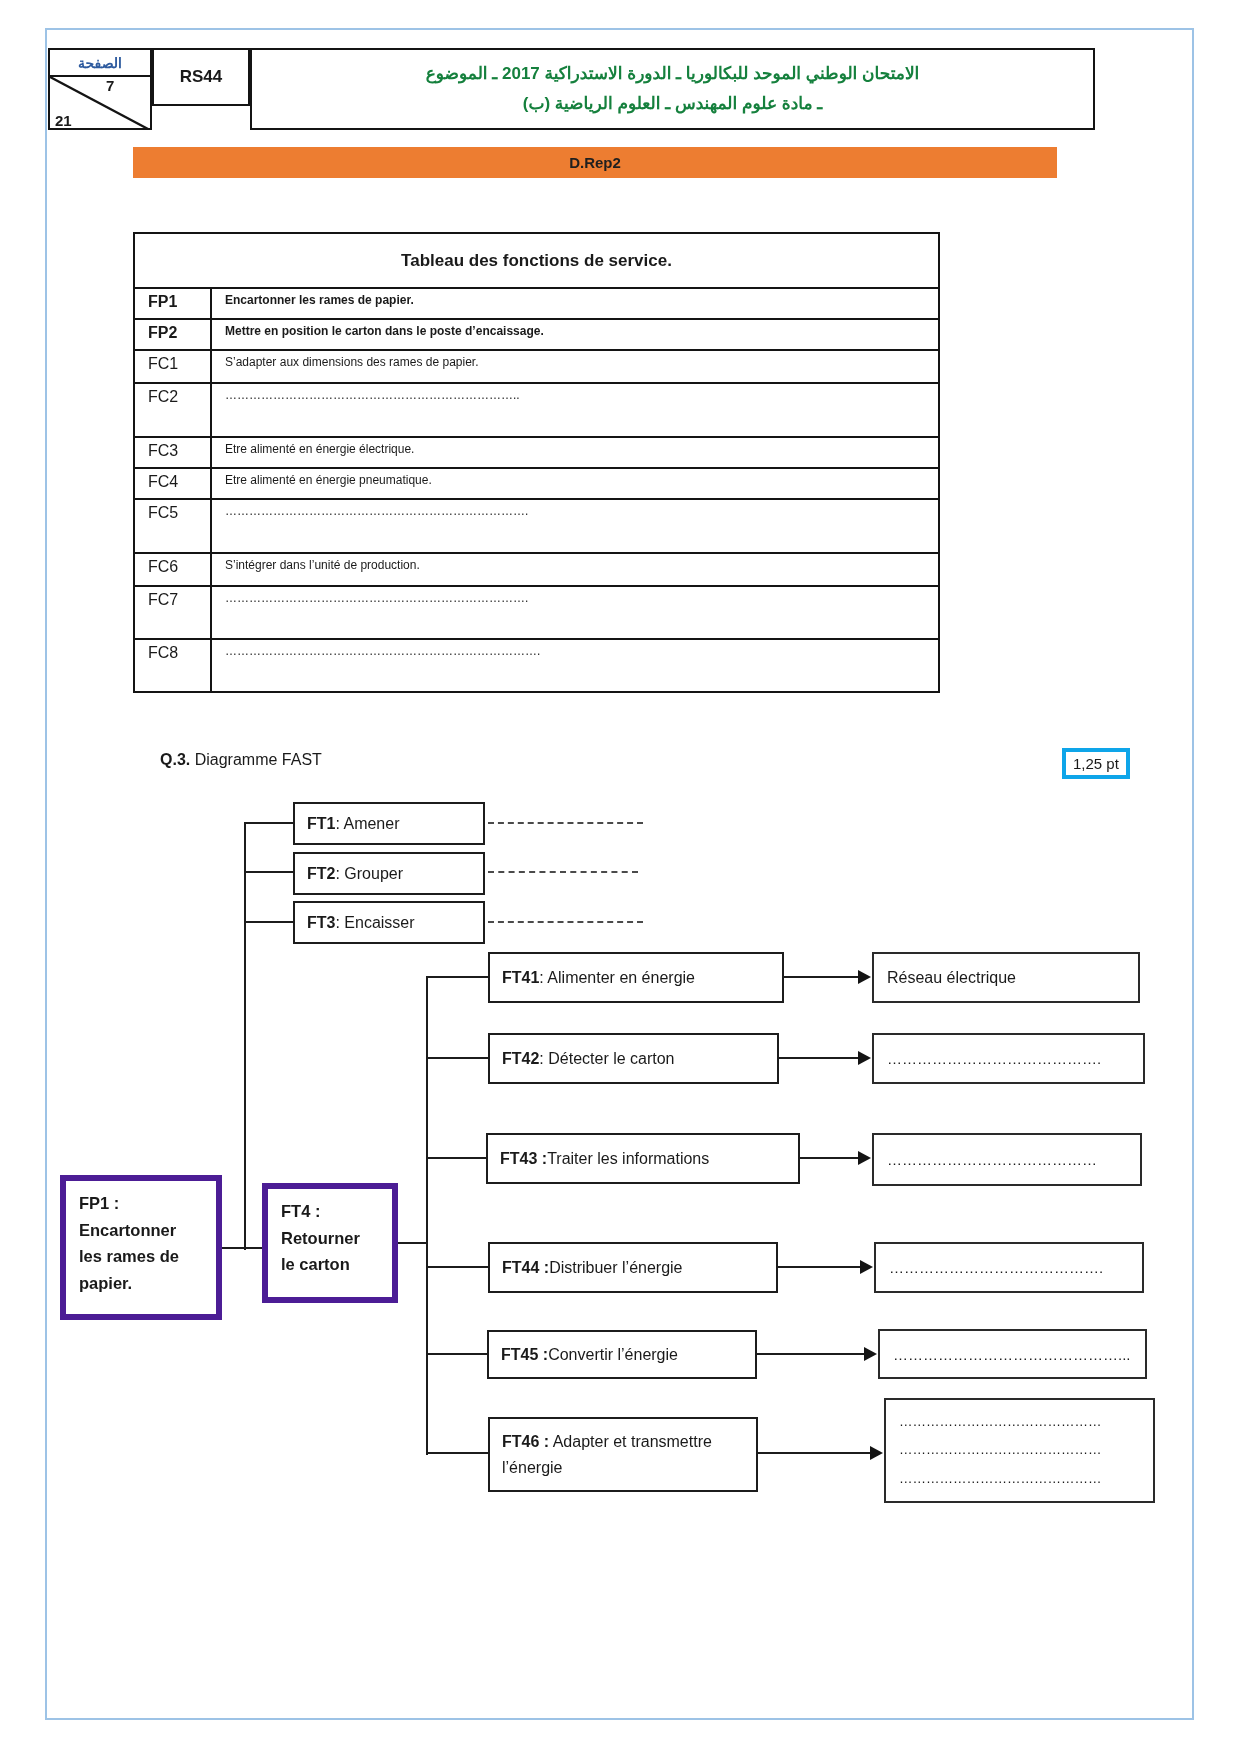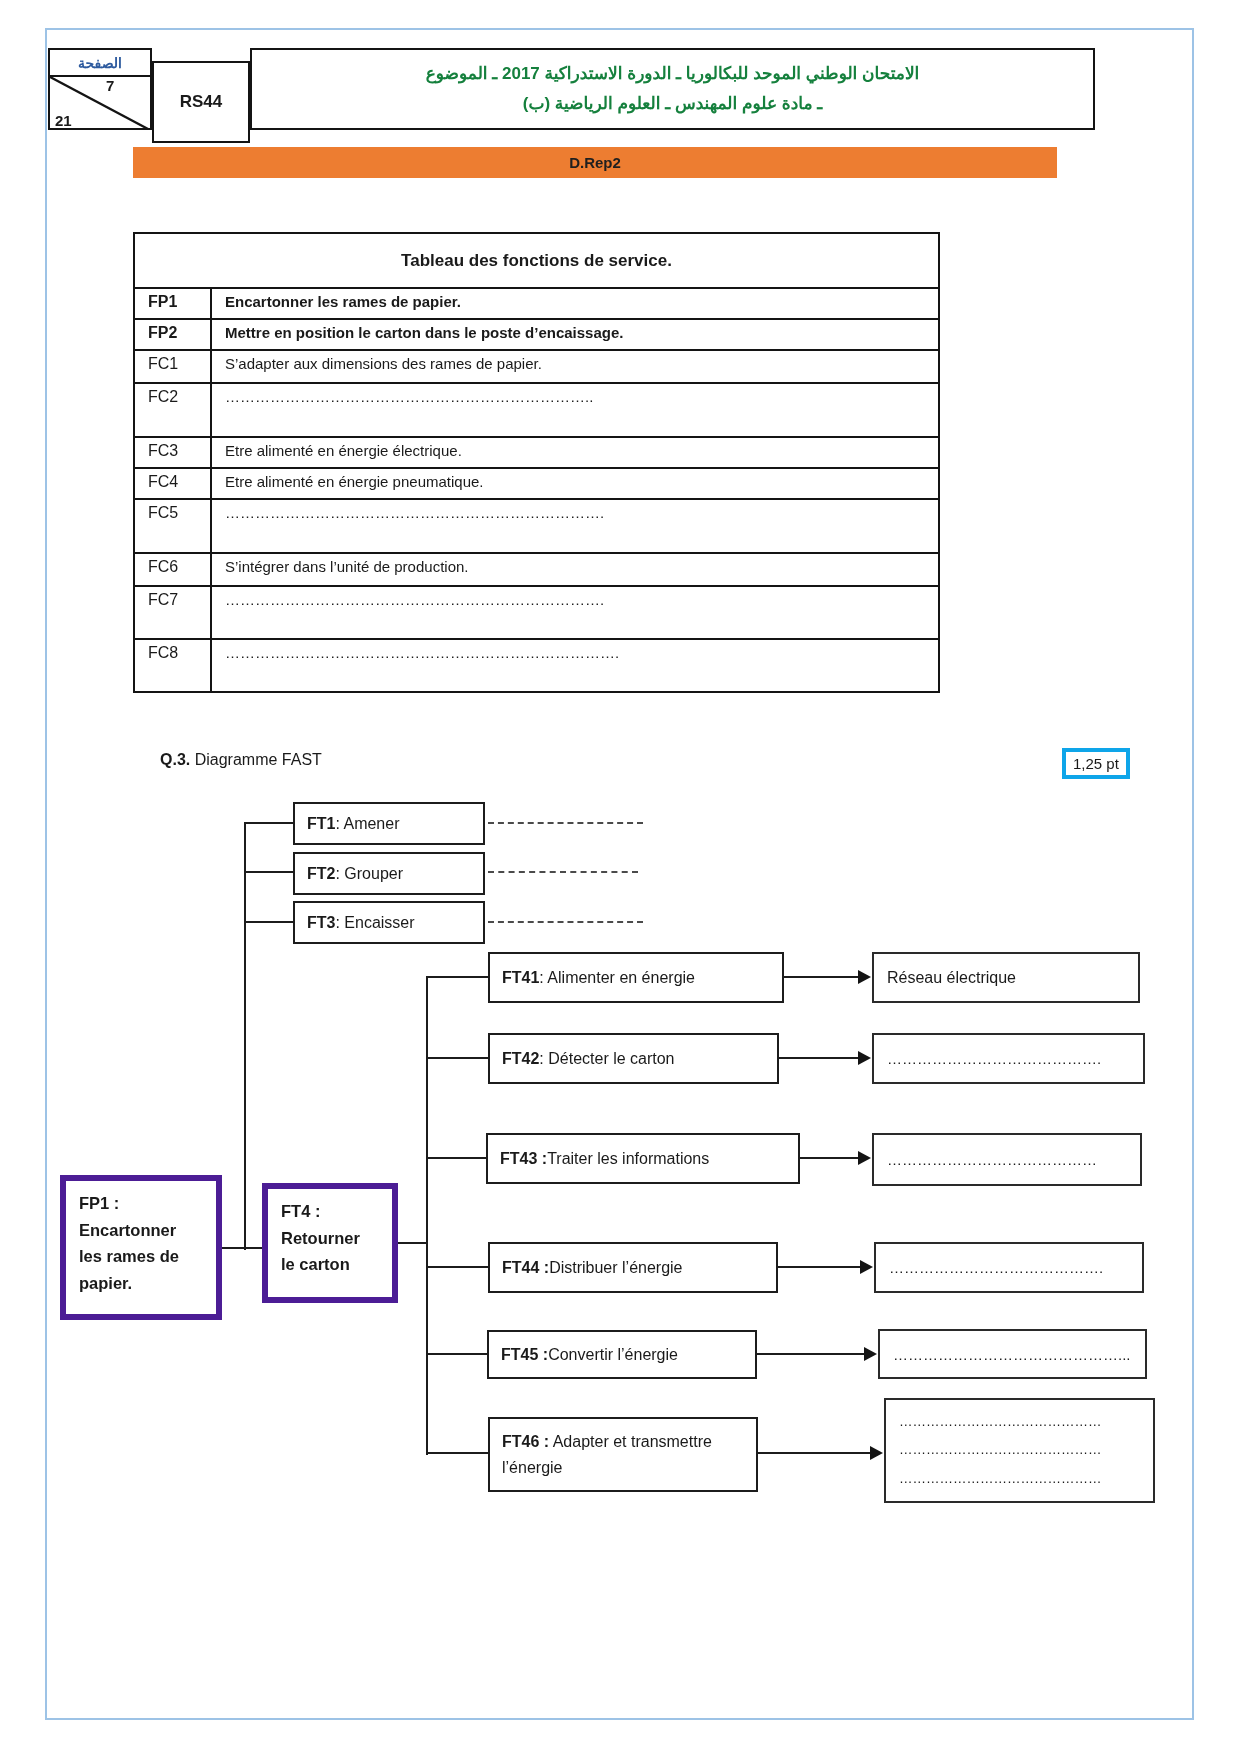--- a/index.html
+++ b/index.html
@@ -10,35 +10,35 @@
   #frame{left:45px;top:28px;width:1145px;height:1688px;border:2px solid #9dc3e6;}
   
   .hcell{border:2px solid #141414;background:#fff;box-sizing:border-box;}
   #h-left{left:48px;top:48px;width:104px;height:82px;}
   #h-left .strip{height:25px;border-bottom:2px solid #141414;display:flex;align-items:center;justify-content:center;
                  color:#2e5b9f;font-weight:bold;font-size:14px;direction:rtl;}
   #h-left .diag{position:relative;height:53px;}
   #h-left .diag svg{position:absolute;left:0;top:0;width:100%;height:100%;}
   #h-left .num7{position:absolute;top:0px;left:56%;font-weight:bold;font-size:15px;}
   #h-left .num21{position:absolute;bottom:1px;left:5px;font-weight:bold;font-size:15px;}
-  #h-mid{left:152px;top:48px;width:98px;height:82px;display:flex;align-items:center;justify-content:center;
-         font-weight:bold;font-size:17px;margin-top:13px;}
+  #h-mid{left:152px;top:48px;width:98px;height:58px;display:flex;align-items:center;justify-content:center;
+         font-weight:bold;font-size:17px;}
   #h-right{left:250px;top:48px;width:845px;height:82px;display:flex;flex-direction:column;
            align-items:center;justify-content:center;direction:rtl;color:#2e5b9f;font-weight:bold;font-size:17px;line-height:1.75;}
   
   #banner{left:133px;top:147px;width:924px;height:31px;background:#ed7d31;display:flex;
           align-items:center;justify-content:center;font-weight:bold;font-size:15px;color:#1f1f1f;}
   
   #svc{left:133px;top:232px;width:807px;border:2px solid #141414;box-sizing:border-box;background:#fff;}
   .trow{display:flex;border-top:2px solid #141414;box-sizing:border-box;overflow:hidden;}
   .trow.first{border-top:none;}
   #svc .ttl{height:53px;display:flex;align-items:center;justify-content:center;
             font-weight:bold;font-size:17px;}
   .tcode{width:77px;border-right:2px solid #141414;box-sizing:border-box;padding:4px 0 0 13px;font-size:16px;}
-  .ttext{flex:1;padding:4px 0 0 13px;font-size:15px;white-space:nowrap;overflow:hidden;}
+  .ttext{flex:1;padding:4px 0 0 13px;font-size:12px;white-space:nowrap;overflow:hidden;}
   .h32{height:31px;} .h33{height:33px;} .h54{height:54px;}
   .bold{font-weight:bold;}
   
   #q3{left:160px;top:751px;font-size:16px;}
   #q3 .qn{font-weight:bold;margin-right:0;}
   #pts{left:1062px;top:748px;border:4px solid #0ea5e9;padding:3px 7px;font-size:15px;background:#fff;}
   
   .fbox{border:2px solid #1c1c1c;background:#fff;box-sizing:border-box;display:flex;
         align-items:center;padding-left:12px;font-size:16px;white-space:nowrap;overflow:hidden;}
   .fbox .pre{white-space:pre-line;line-height:1.6;}

